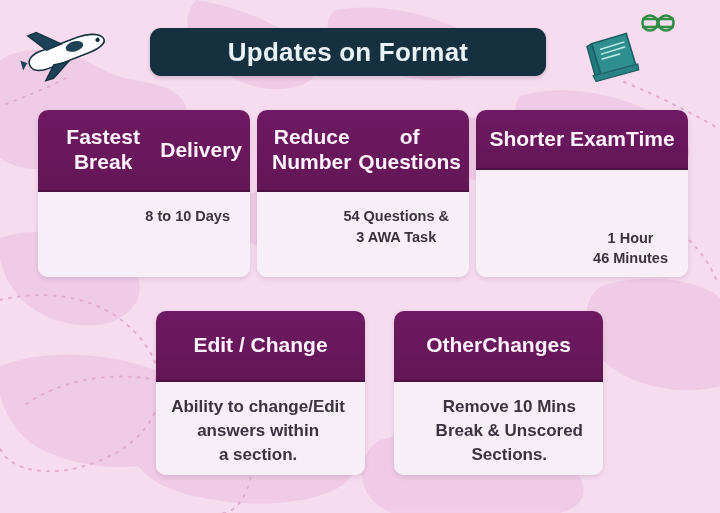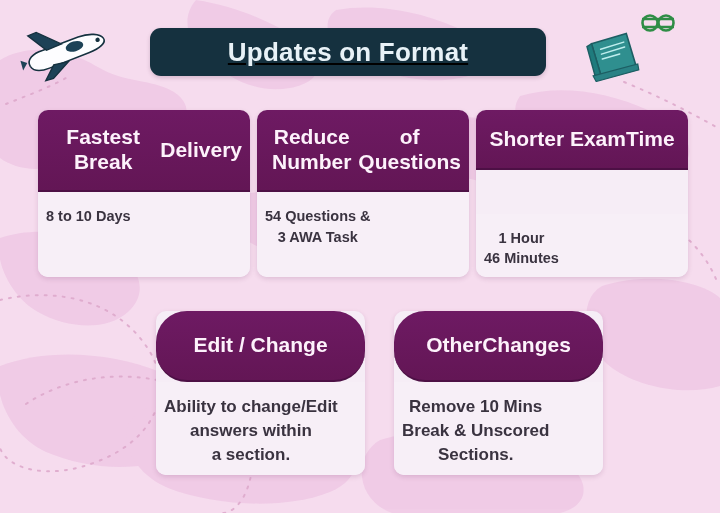--- a/index.html
+++ b/index.html
@@ -34,21 +34,20 @@
     left: 150px;
     top: 28px;
     width: 396px;
     height: 48px;
     background: #15313f;
     border-radius: 11px;
     display: flex;
     align-items: center;
     justify-content: center;
     box-shadow: 0 2px 4px rgba(60, 20, 55, 0.18);
-    text-decoration: underline;
   }
   .title-bar .title-text {
     color: #e8f2f7;
     font-size: 26px;
     font-weight: bold;
     letter-spacing: 0.2px;
     line-height: 1;
   }
 
   
@@ -98,42 +97,42 @@
     padding: 4px 8px;
     box-sizing: border-box;
     border-bottom: 2px solid #4d1045;
   }
   .card-body {
     flex: 1;
     background: #f7eff7;
     color: #3a3340;
     display: flex;
     align-items: flex-start;
-    justify-content: flex-start;
+    justify-content: flex-end;
     text-align: center;
     font-size: 14.5px;
     font-weight: bold;
     line-height: 1.42;
     padding: 14px 20px 8px 8px;
     box-sizing: border-box;
   }
 
   
   #card-1 { left: 38px;  top: 110px; width: 212px; height: 167px; }
   #card-2 { left: 257px; top: 110px; width: 212px; height: 167px; }
   #card-3 { left: 476px; top: 110px; width: 212px; height: 167px; gap: 44px; }
   #card-1 .card-header,
   #card-2 .card-header,
   #card-3 .card-header { height: 82px; }
 
   
   #card-4 { left: 156px; top: 311px; width: 209px; height: 164px; }
   #card-5 { left: 394px; top: 311px; width: 209px; height: 164px; }
   #card-4 .card-header,
-  #card-5 .card-header { height: 79px; border-radius: 31px; }
+  #card-5 .card-header { height: 79px; }
   #card-4 .card-body,
   #card-5 .card-body { font-size: 17px; padding-top: 13px; }
 </style>
 </head>
 <body>
 
 <div id="infographic">
 
   <div class="bg-layer">
     <svg viewBox="0 0 720 513" xmlns="http://www.w3.org/2000/svg">

